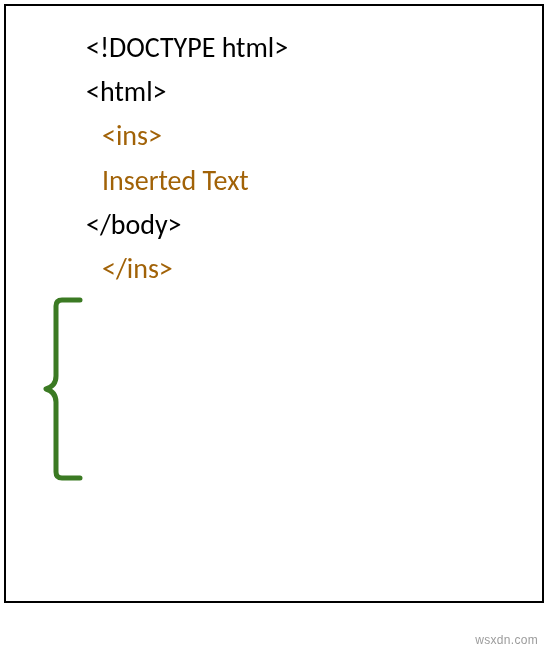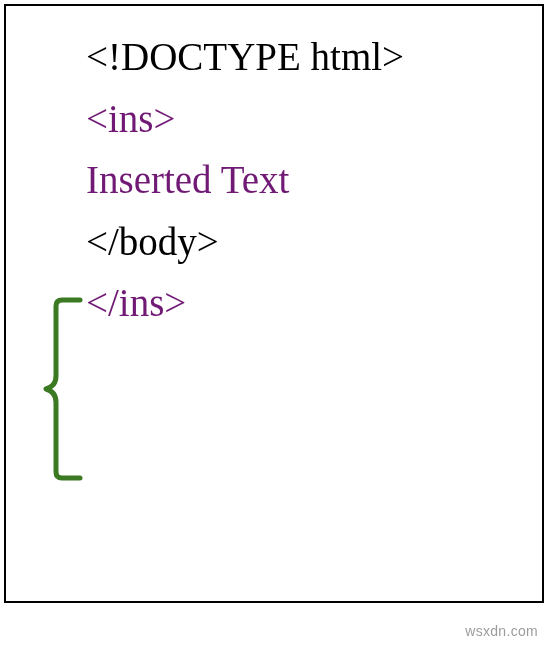--- a/index.html
+++ b/index.html
@@ -17,52 +17,53 @@
     .frame {
       position: absolute;
       top: 4px;
       left: 4px;
       right: 6px;
       bottom: 58px;
       border: 2px solid #000000;
       padding: 20px 20px 20px 80px;
     }
     .code-line {
-      font-size: 39px;
+      font-size: 28px;
       line-height: 1.58;
       color: #000000;
       font-weight: 400;
       white-space: nowrap;
-      font-family: Liberation Serif, serif;
     }
     .code-line.green {
-      color: #701a75;
+      color: #a16207;
+      margin-left: 16px;
     }
     .bracket-wrap {
       position: absolute;
       left: 34px;
       top: 290px;
       width: 44px;
       height: 186px;
     }
     .watermark {
       position: absolute;
-      bottom: 22px;
+      bottom: 14px;
       right: 12px;
-      font-size: 14px;
+      font-size: 12px;
       color: #9c9c9c;
       font-family: Arial, sans-serif;
       letter-spacing: 0.3px;
     }
   </style>
 </head>
 <body>
 
 <div class="frame">
   <div class="code-line">&lt;!DOCTYPE html&gt;</div>
+  <div class="code-line">&lt;html&gt;</div>
   <div class="code-line green">&lt;ins&gt;</div>
   <div class="code-line green">Inserted Text</div>
   <div class="code-line">&lt;/body&gt;</div>
   <div class="code-line green">&lt;/ins&gt;</div>
 
   <div class="bracket-wrap">
     <svg viewBox="0 0 44 186" width="44" height="186">
       <path d="M40 4 L22 4 Q16 4 16 10 L16 80 Q16 90 6 93 Q16 96 16 106 L16 176 Q16 182 22 182 L40 182" fill="none" stroke="#3b7a23" stroke-width="5" stroke-linecap="round" stroke-linejoin="round"></path>
     </svg>
   </div>

